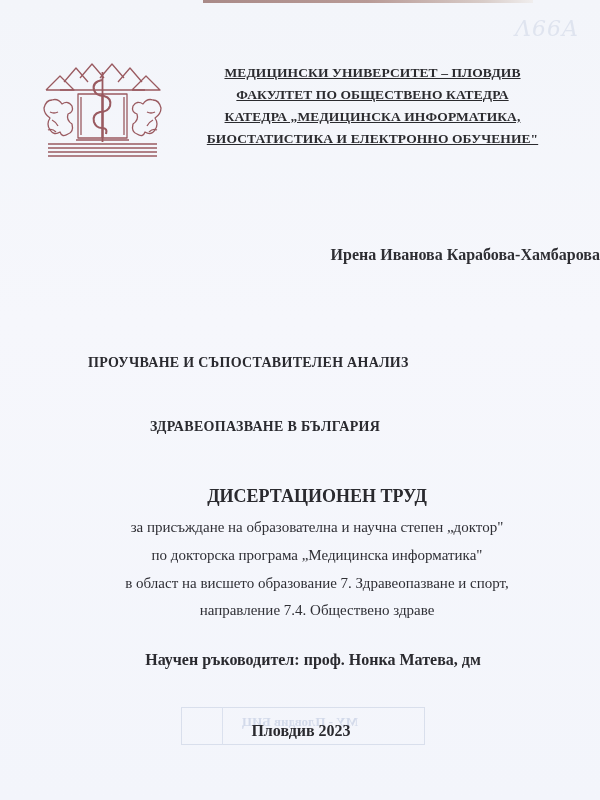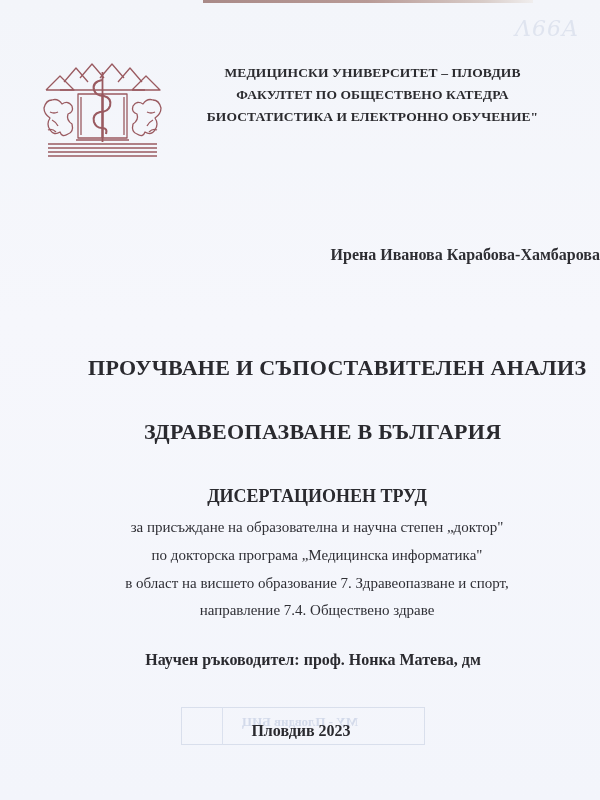--- a/index.html
+++ b/index.html
@@ -45,41 +45,41 @@
       position: absolute;
       left: 185px; top: 62px;
       width: 375px;
       text-align: center;
       font-weight: bold;
       font-size: 13.5px;
       line-height: 22px;
       color: #2b2b2f;
       letter-spacing: 0.1px;
     }
-    .header-block div { white-space: nowrap; }
+    .header-block div { white-space: nowrap; text-decoration: underline; }
     .author {
       position: absolute;
       left: 0; top: 246px;
       width: 600px;
       text-align: right;
       font-weight: bold;
       font-size: 16px;
       color: #2e2e33;
     }
     .title-line {
       position: absolute;
       font-weight: bold;
-      font-size: 22px;
+      font-size: 14px;
       color: #2a2a2f;
       white-space: nowrap;
       letter-spacing: 0.3px;
     }
     .t1 { left: 88px; top: 355px; }
     .t2 { left: 128px; top: 387px; }
-    .t3 { left: 144px; top: 419px; }
+    .t3 { left: 150px; top: 419px; }
     .diss-title {
       position: absolute;
       left: 0; top: 486px;
       width: 634px;
       text-align: center;
       font-weight: bold;
       font-size: 18px;
       color: #2a2a2f;
     }
     .diss-sub {
@@ -178,20 +178,21 @@
         <line x1="8" y1="88" x2="117" y2="88"></line>
         <line x1="8" y1="92" x2="117" y2="92"></line>
         <line x1="8" y1="96" x2="117" y2="96"></line>
       </g>
     </svg>
   </div>
 
   <div class="header-block">
     <div>МЕДИЦИНСКИ УНИВЕРСИТЕТ – ПЛОВДИВ</div>
     <div>ФАКУЛТЕТ ПО ОБЩЕСТВЕНО КАТЕДРА</div>
+    <div>КАТЕДРА „МЕДИЦИНСКА ИНФОРМАТИКА,</div>
     <div>БИОСТАТИСТИКА И ЕЛЕКТРОННО ОБУЧЕНИЕ"</div>
   </div>
 
   <div class="author">Ирена Иванова Карабова-Хамбарова</div>
 
   <div class="title-line t1">ПРОУЧВАНЕ И СЪПОСТАВИТЕЛЕН АНАЛИЗ</div>
   <div class="title-line t3">ЗДРАВЕОПАЗВАНЕ В БЪЛГАРИЯ</div>
 
   <div class="diss-title">ДИСЕРТАЦИОНЕН ТРУД</div>
   <div class="diss-sub s1">за присъждане на образователна и научна степен „доктор"</div>

